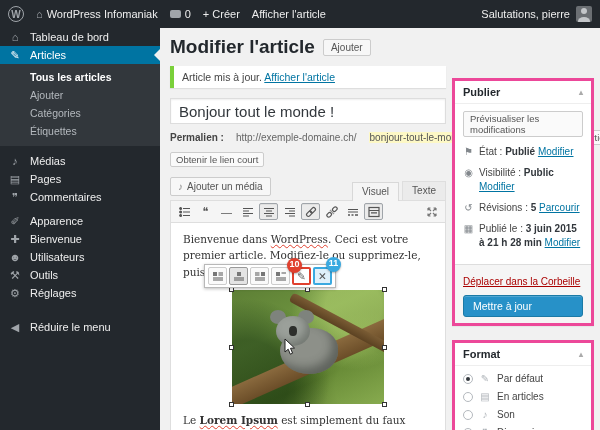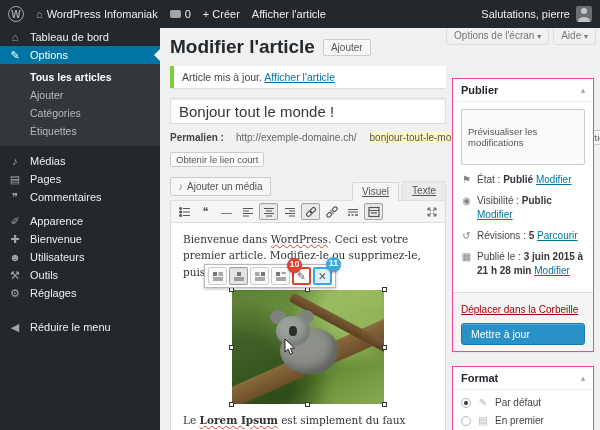--- a/index.html
+++ b/index.html
@@ -66,21 +66,21 @@
 
   #shortlink-row { margin:2px 0 10px; }
 
   
   #media-row { display:flex; align-items:flex-end; }
   .media-btn { display:flex; align-items:center; gap:4px; font-size:10px; color:#555; background:#f7f7f7;
     border:1px solid #ccc; border-radius:2px; padding:3px 7px; cursor:pointer; margin-bottom:4px; }
   .media-btn .mb-ico { color:#888; font-size:10px; }
   #editor-tabs { margin-left:auto; display:flex; }
   .ed-tab { font-size:10px; padding:3px 9px 4px; cursor:pointer; border:1px solid #dedede; border-bottom:none;
-    background:#ebebeb; color:#555; margin-left:3px;text-decoration:underline; }
+    background:#ebebeb; color:#555; margin-left:3px; }
   .ed-tab.active { background:#f5f5f5; border-color:#d8d8d8; position:relative; top:1px; }
 
   #editor-box { border:1px solid #dedede; background:#fff; }
   #editor-toolbar { background:#f5f5f5; border-bottom:1px solid #dedede; display:flex; align-items:center;
     gap:2px; padding:2px 4px; height:22px; }
   .tb-btn { width:19px; height:17px; display:flex; align-items:center; justify-content:center;
     color:#555; font-size:11px; cursor:pointer; border:1px solid transparent; border-radius:2px; }
   .tb-btn.active { border-color:#a0a5aa; background:#ebebeb; box-shadow:inset 0 1px 0 rgba(0,0,0,.05); }
   .tb-btn svg { display:block; }
   .tb-right { margin-left:auto; }
@@ -125,27 +125,27 @@
   .koala-nose { position:absolute; width:8px; height:10px; background:#2d2f2c; border-radius:45%;
     top:36px; left:57px; }
   .handle { position:absolute; width:5px; height:5px; background:#fff; border:1px solid #333; z-index:8; }
   .h-tl{top:-3px;left:-3px;} .h-tc{top:-3px;left:73px;} .h-tr{top:-3px;right:-3px;}
   .h-ml{top:55px;left:-3px;} .h-mr{top:55px;right:-3px;}
   .h-bl{bottom:-3px;left:-3px;} .h-bc{bottom:-3px;left:73px;} .h-br{bottom:-3px;right:-3px;}
   #cursor { position:absolute; top:48px; left:52px; z-index:15; }
 
   
   #right-col { position:absolute; top:50px; right:6px; width:142px; }
-  .postbox { background:#fff; border:1px solid #ec4899; box-shadow:0 1px 1px rgba(0,0,0,.04); margin-bottom:14px; }
+  .postbox { background:#fff; border:3px solid #ec4899; box-shadow:0 1px 1px rgba(0,0,0,.04); margin-bottom:14px; }
   .postbox-header { display:flex; align-items:center; justify-content:space-between;
     padding:5px 8px; border-bottom:1px solid #eee; font-size:11px; font-weight:bold; color:#23282d; cursor:pointer; }
   .toggle-car { color:#aaa; font-size:8px; cursor:pointer; }
   .postbox-inner { padding:7px 8px; }
   .preview-btn { display:block; margin-left:auto; font-size:9.5px; color:#555; background:#fafafa;
-    border:1px solid #ccc; border-radius:2px; padding:16px 6px; cursor:pointer; margin-bottom:8px; }
+    border:1px solid #ccc; border-radius:2px; padding:1px 6px; cursor:pointer; margin-bottom:8px; }
   .pub-row { font-size:10px; color:#444; margin-bottom:7px; display:flex; gap:5px; align-items:flex-start; line-height:1.4; }
   .pub-ico { color:#82878c; width:11px; text-align:center; font-size:10px; flex:none; }
   .pub-row b { color:#32373c; }
   #publish-footer { background:#f5f5f5; border-top:1px solid #ddd; padding:6px 8px; }
   .trash-link { font-size:10px; color:#a00; text-decoration:underline; cursor:pointer; display:inline-block; margin-bottom:8px; }
   .update-btn { display:block; margin-left:auto; background:#2791c8; border:1px solid #1b7aa6;
     color:#fff; font-size:10.5px; padding:4px 9px; border-radius:3px; cursor:pointer;
     box-shadow:inset 0 1px 0 rgba(255,255,255,.2); }
   .fmt-row { display:flex; align-items:center; gap:6px; font-size:10px; color:#444; margin-bottom:7px; cursor:pointer; }
   .radio { width:10px; height:10px; border:1px solid #b4b9be; border-radius:50%; background:#fff;
@@ -178,21 +178,21 @@
 </div>
 
 <div id="sidebar">
   <div id="sidebar-menu">
       <div class="menu-item">
         <span class="mi-ico">⌂</span>
         <span>Tableau de bord</span>
       </div>
       <div class="menu-item active">
         <span class="mi-ico">✎</span>
-        <span>Options</span>
+        <span>Articles</span>
       </div>
       <div class="submenu">
         <div class="submenu-item current">Tous les articles</div>
         <div class="submenu-item">Ajouter</div>
         <div class="submenu-item">Catégories</div>
         <div class="submenu-item">Étiquettes</div>
       </div>
       <div class="menu-sep"></div>
       <div class="menu-item">
         <span class="mi-ico">♪</span>
@@ -229,30 +229,20 @@
       </div>
       <div class="menu-sep"></div>
       <div class="menu-item" id="collapse-row">
         <span class="mi-ico">◀</span>
         <span>Réduire le menu</span>
       </div>
     </div>
 </div>
 
 <div id="main">
-  <div id="screen-tabs">
-    <span class="screen-tab">
-      <span>Options de l'écran</span>
-      <span class="car">▾</span>
-    </span>
-    <span class="screen-tab">
-      <span>Aide</span>
-      <span class="car">▾</span>
-    </span>
-  </div>
 
   <div id="main-col">
     <div id="h1-row">
       <span id="page-title">Modifier l'article</span>
       <span class="add-new-btn">Ajouter</span>
     </div>
 
     <div id="notice">
       <span>Article mis à jour.</span>
       <a class="link">Afficher l'article</a>
@@ -443,21 +433,21 @@
       </div>
       <div class="postbox-inner" id="format-list">
           <label class="fmt-row">
             <span class="radio sel"></span>
             <span class="fmt-ico">✎</span>
             <span>Par défaut</span>
           </label>
           <label class="fmt-row">
             <span class="radio"></span>
             <span class="fmt-ico">▤</span>
-            <span>En premier</span>
+            <span>En articles</span>
           </label>
           <label class="fmt-row">
             <span class="radio"></span>
             <span class="fmt-ico">♪</span>
             <span>Son</span>
           </label>
           <label class="fmt-row">
             <span class="radio"></span>
             <span class="fmt-ico">❞</span>
             <span>Discussion</span>

